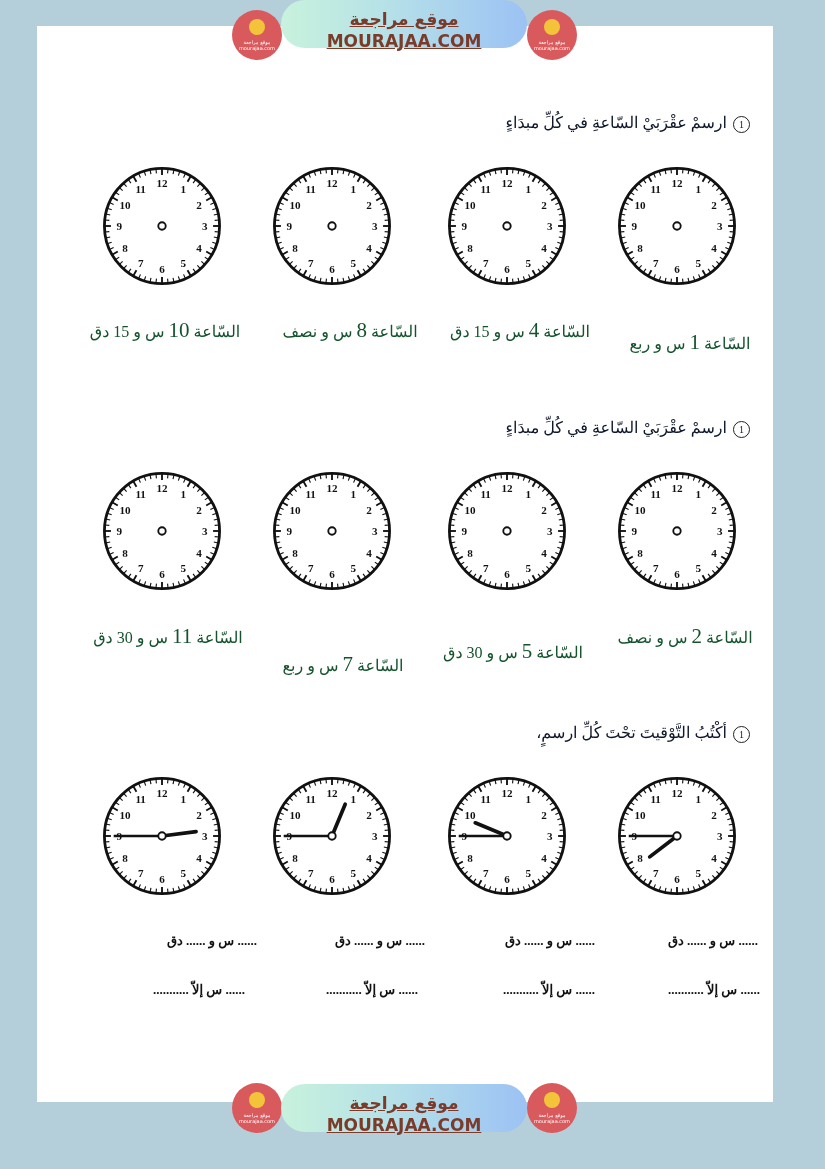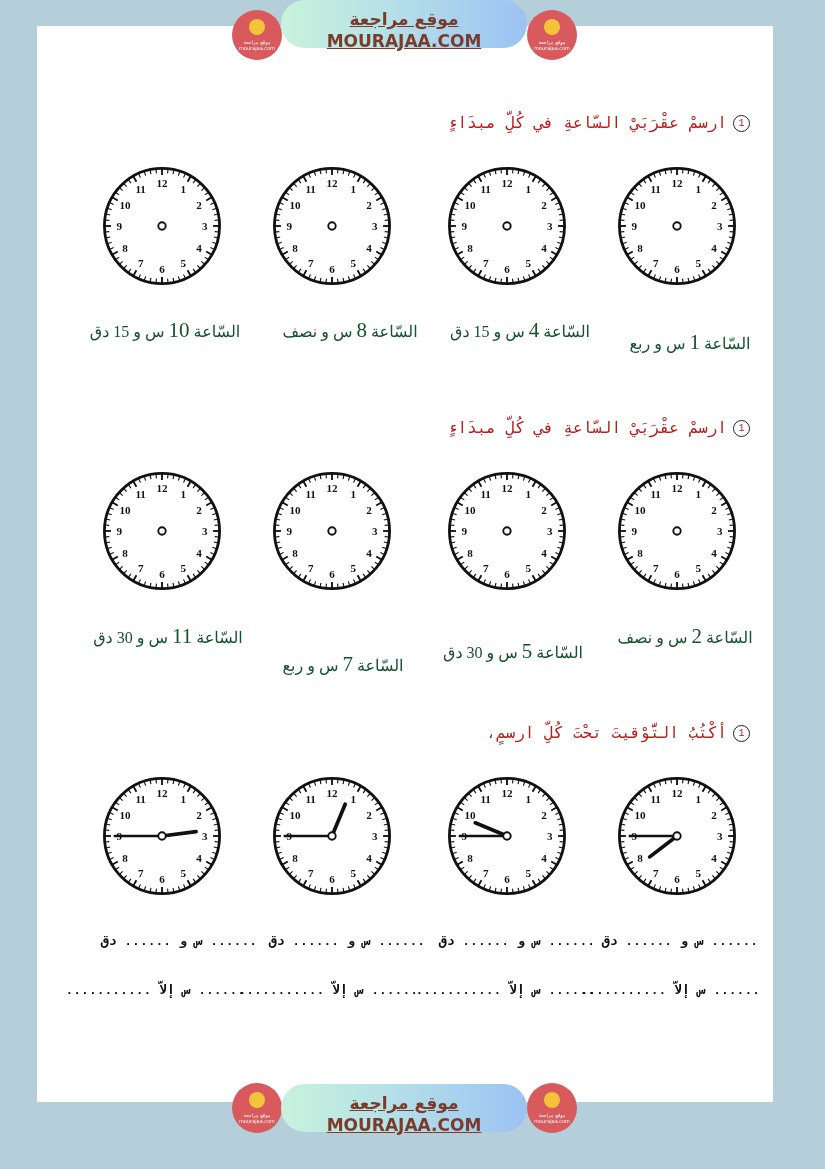--- a/index.html
+++ b/index.html
@@ -4,26 +4,26 @@
 <style>
   html,body{margin:0;padding:0;}
   body{width:825px;height:1169px;background:#b4cfda;position:relative;overflow:hidden;font-family:"DejaVu Sans",sans-serif;}
   .page{position:absolute;left:37px;top:26px;width:736px;height:1076px;background:#fff;}
   .banner{position:absolute;left:281px;width:246px;height:48px;border-radius:34px;background:linear-gradient(90deg,#c8f2dc 0%,#b5e0e8 45%,#9cc2f4 100%);text-align:center;}
   .banner .ar{display:block;font-family:"DejaVu Sans",sans-serif;font-weight:bold;color:#7a3b2a;font-size:17px;text-decoration:underline;margin-top:9px;line-height:20px;}
   .banner .en{display:block;font-family:"DejaVu Sans",sans-serif;font-weight:bold;color:#7a3b2a;font-size:17px;text-decoration:underline;line-height:24px;}
   .badge{position:absolute;width:50px;height:50px;border-radius:50%;background:#d95a5d;}
   .badge .dot{position:absolute;left:17px;top:9px;width:16px;height:16px;border-radius:50%;background:#f3c43a;}
   .badge .t{position:absolute;left:0;right:0;top:29px;font-size:5px;color:#fff;text-align:center;line-height:6px;}
-  .title{position:absolute;right:75px;font-family:Liberation Mono, monospace;font-size:16px;color:#b91c1c;direction:rtl;white-space:nowrap;}
+  .title{position:absolute;right:75px;font-family:Liberation Serif, serif;font-size:16px;color:#0f172a;direction:rtl;white-space:nowrap;}
   .num{display:inline-block;width:15px;height:15px;border:1px solid #222;border-radius:50%;font-size:10px;line-height:15px;text-align:center;margin-left:6px;vertical-align:middle;}
   .clock{position:absolute;width:130px;height:136px;}
   .label{position:absolute;font-family:"Liberation Serif",serif;font-size:16px;color:#14532d;direction:rtl;white-space:nowrap;width:170px;text-align:center;}
   .label .n{font-size:21px;}
-  .blank{position:absolute;font-family:Liberation Mono, monospace;font-weight:bold;font-size:13px;color:#111;direction:rtl;white-space:nowrap;width:140px;text-align:right;}
+  .blank{position:absolute;font-family:Liberation Serif, serif;font-weight:bold;font-size:13px;color:#111;direction:rtl;white-space:nowrap;width:140px;text-align:right;}
 </style>
 </head>
 <body>
 
 <div class="page"></div>
 
 <div class="badge" style="left:232px;top:10px;">
     <div class="dot"></div>
     <div class="t">موقع مراجعة mourajaa.com</div>
   </div>

